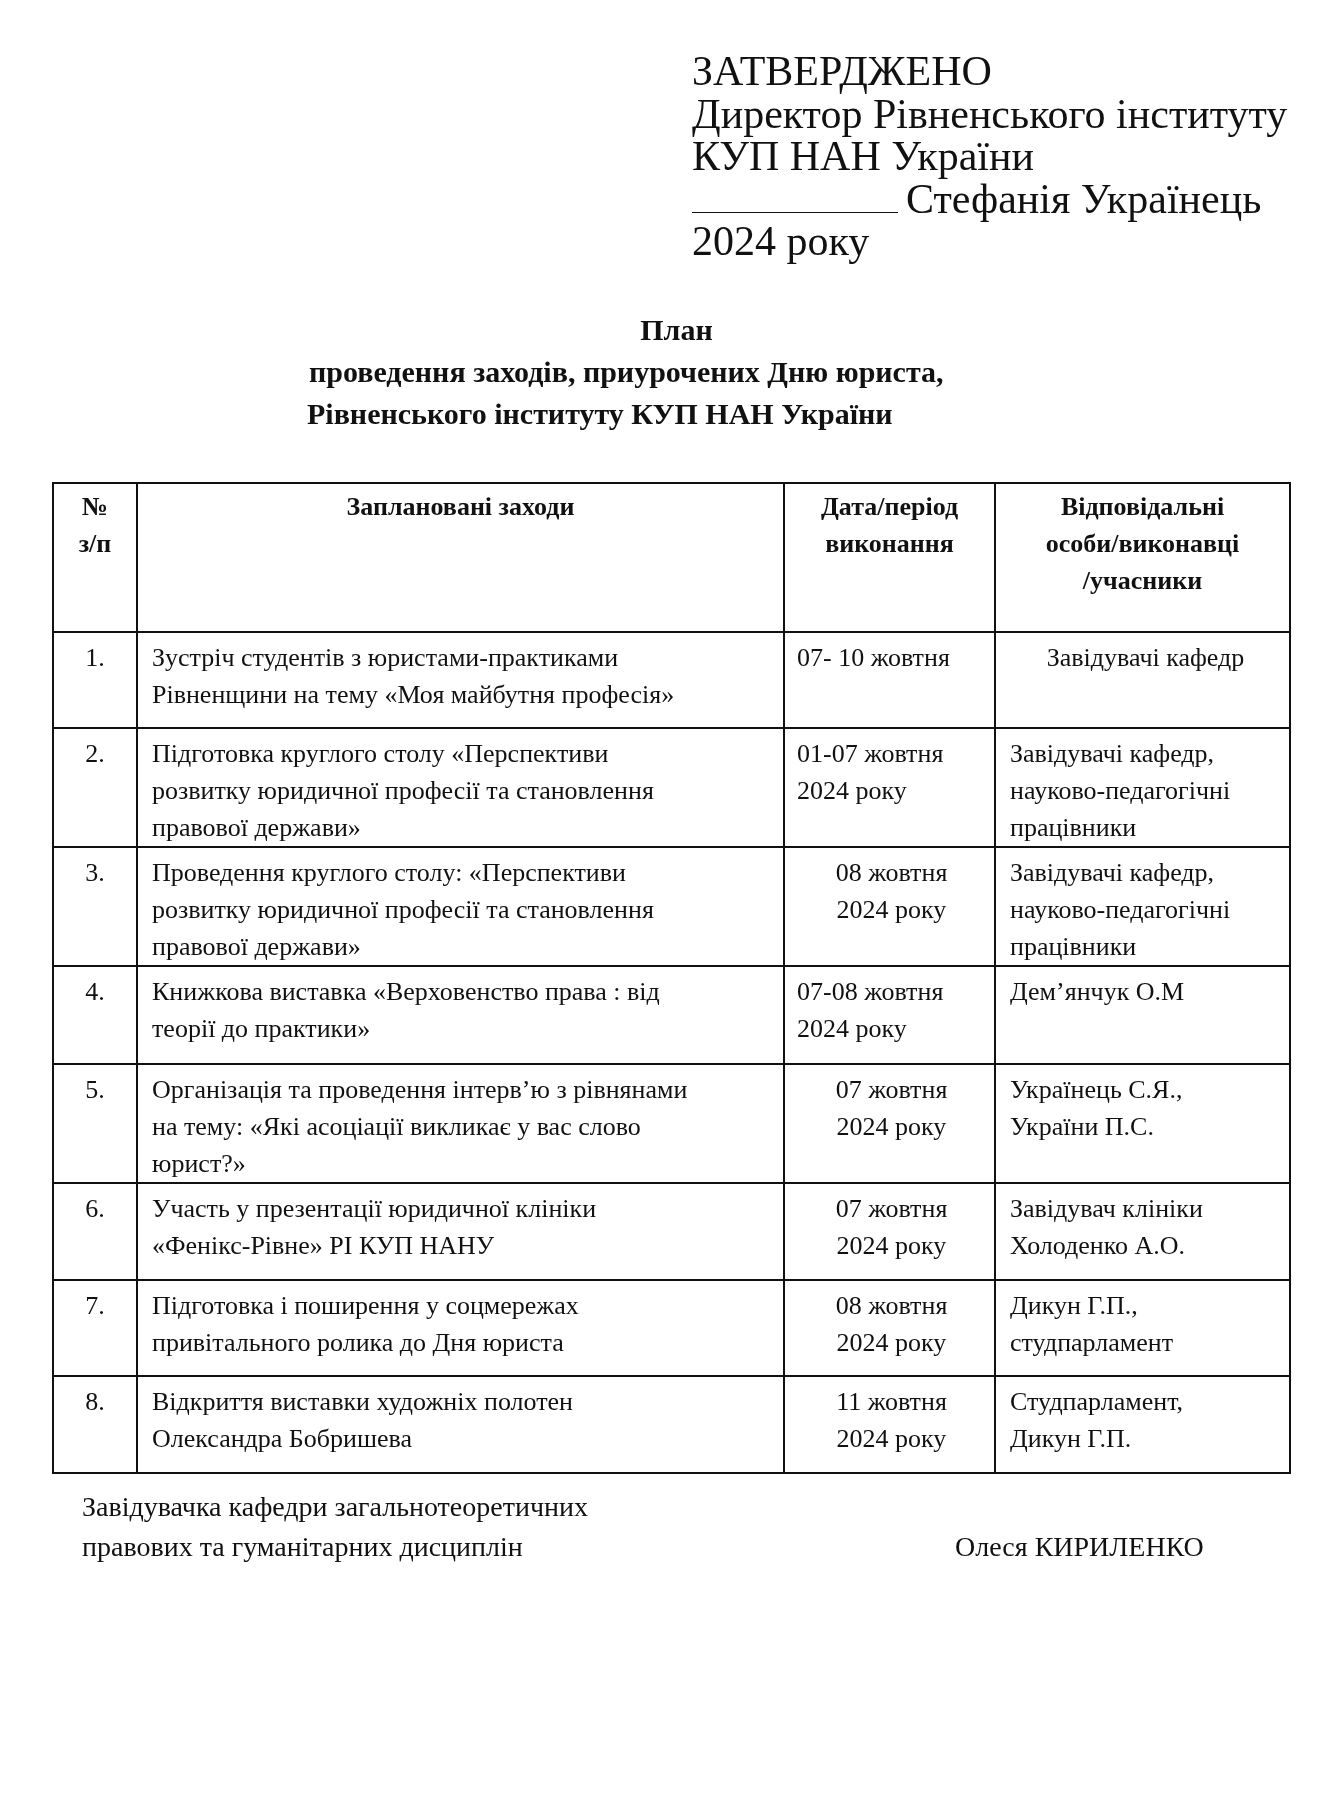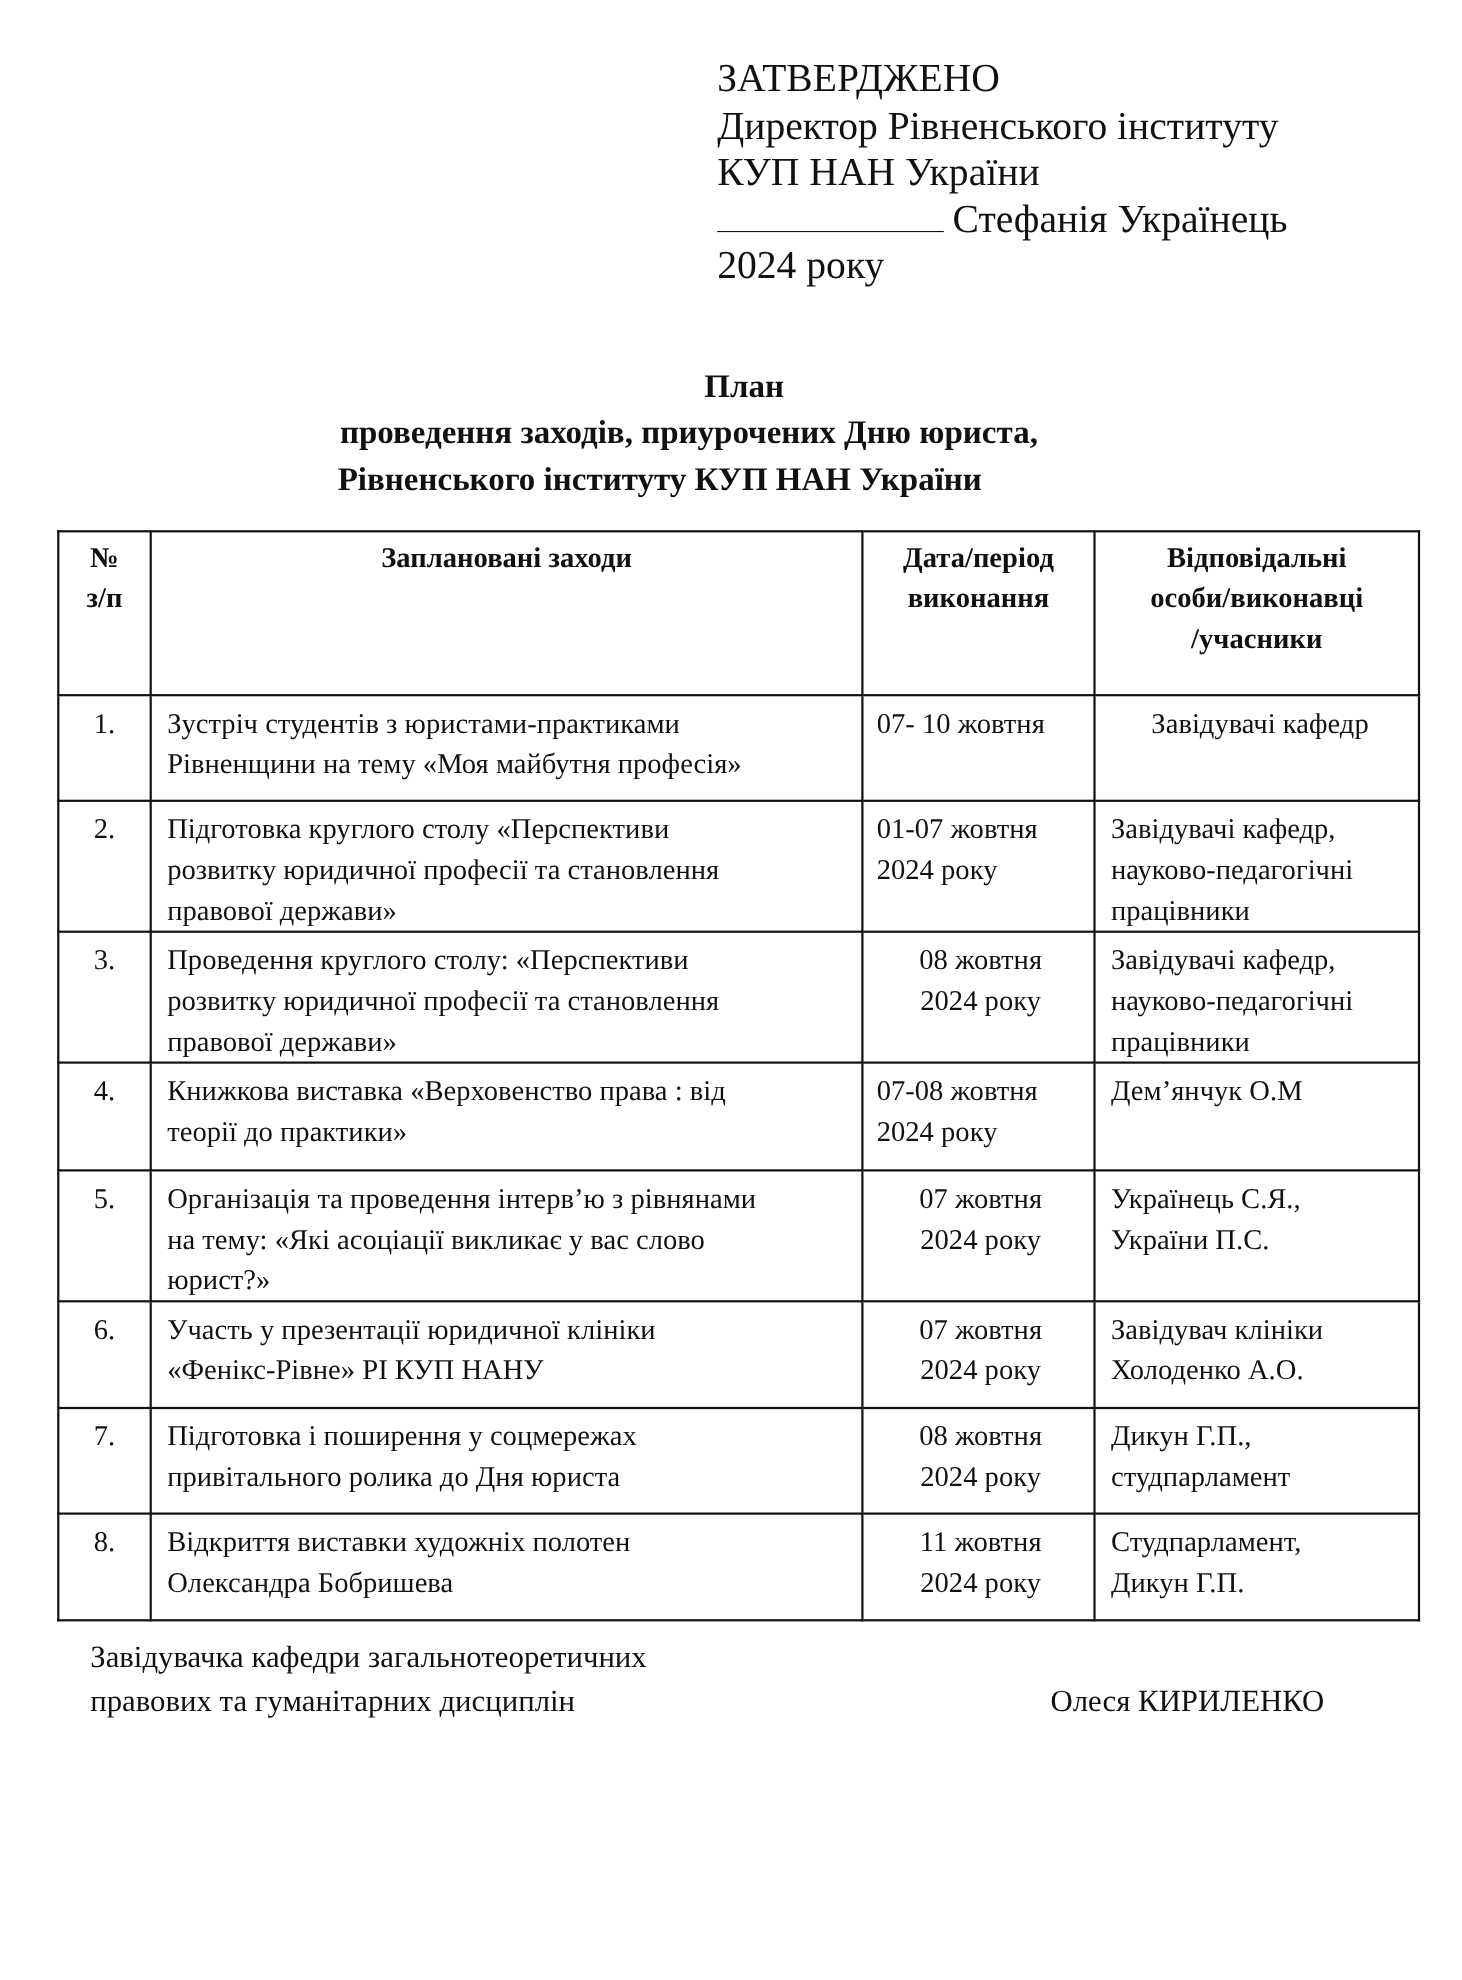--- a/index.html
+++ b/index.html
@@ -2,33 +2,33 @@
 <html><head>
   <meta charset="utf-8">
   <style>
     html, body { margin: 0; padding: 0; background: #ffffff; }
     body {
       width: 1329px; height: 1800px; position: relative; overflow: hidden;
       font-family: "Liberation Serif", "DejaVu Serif", serif;
       color: #111111;
     }
     .approval {
-      position: absolute; left: 652px; top: 50px;
-      font-size: 36px; line-height: 42.5px;
+      position: absolute; left: 692px; top: 50px;
+      font-size: 42px; line-height: 42.5px;
     }
     .approval div { white-space: nowrap; }
     .sign-line {
       display: inline-block; width: 206px; border-bottom: 1.5px solid #111;
       height: 28px; vertical-align: baseline; margin-right: 8px;
     }
     .title {
       position: absolute; left: 0; top: 309px; width: 1329px;
       font-weight: bold; font-size: 30px; line-height: 42px;
     }
-    .title .t1 { text-align: center; padding-left: 24px; margin-top: 22px; }
+    .title .t1 { text-align: center; padding-left: 24px; }
     .title .t2 { text-align: left; padding-left: 309px; }
     .title .t3 { text-align: left; padding-left: 307px; }
     table.plan {
       position: absolute; left: 52px; top: 482px;
       width: 1237px; border-collapse: collapse; table-layout: fixed;
       font-size: 26px; line-height: 37px;
     }
     table.plan td, table.plan th {
       border: 2px solid #111; vertical-align: top; padding: 0;
     }

